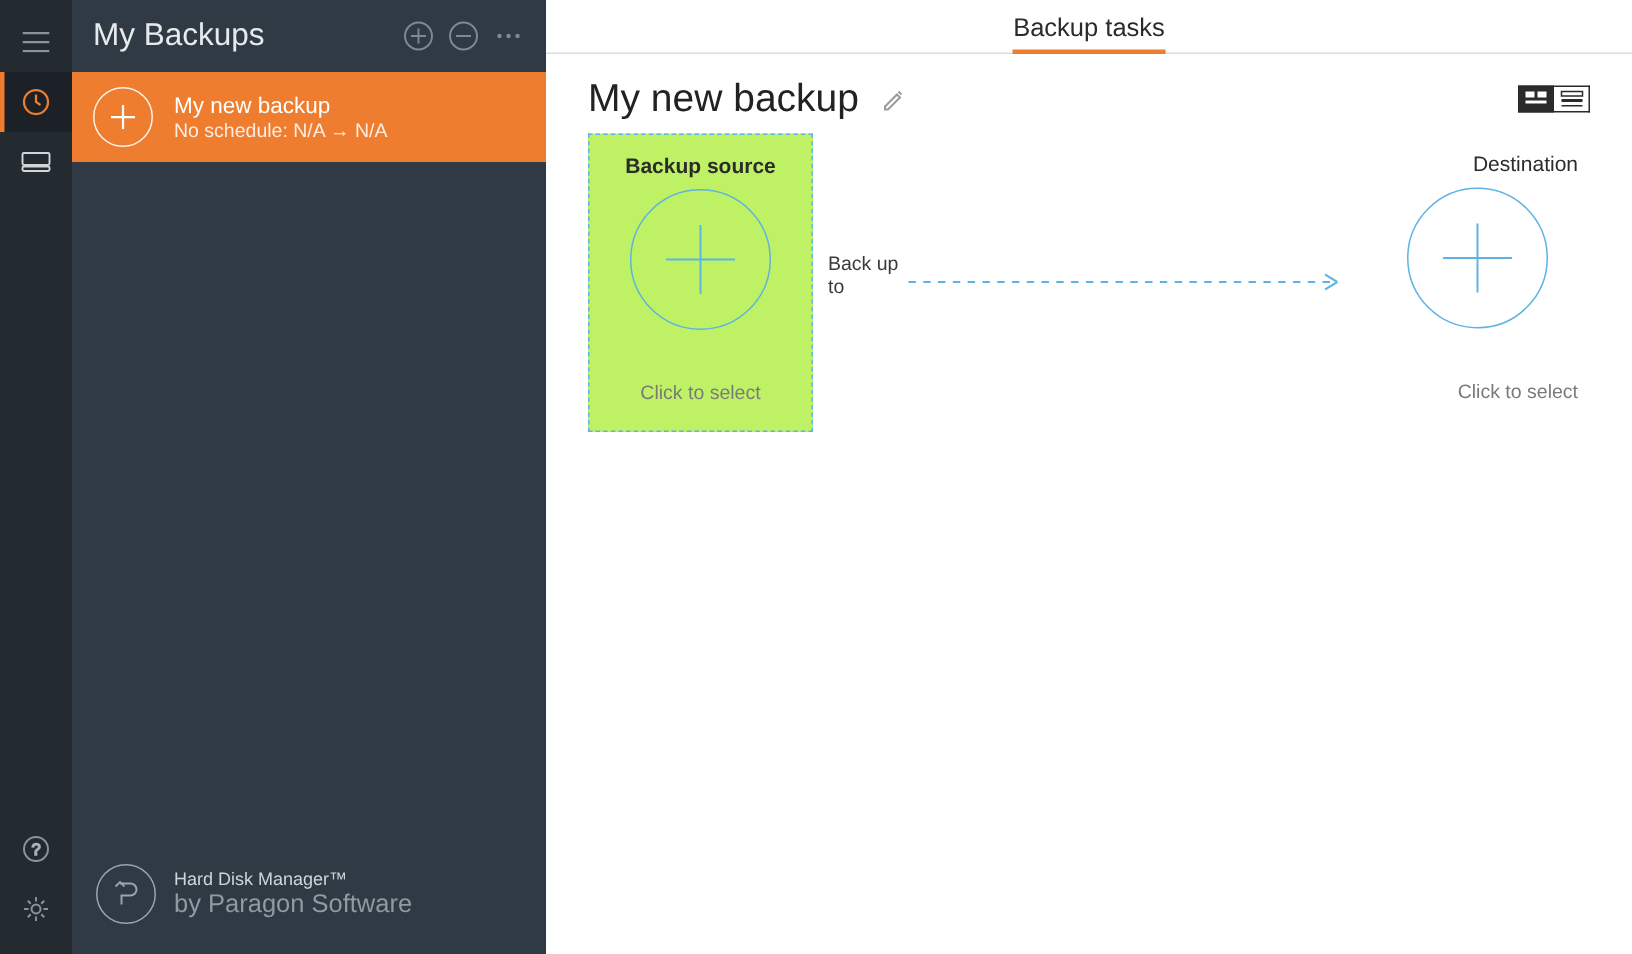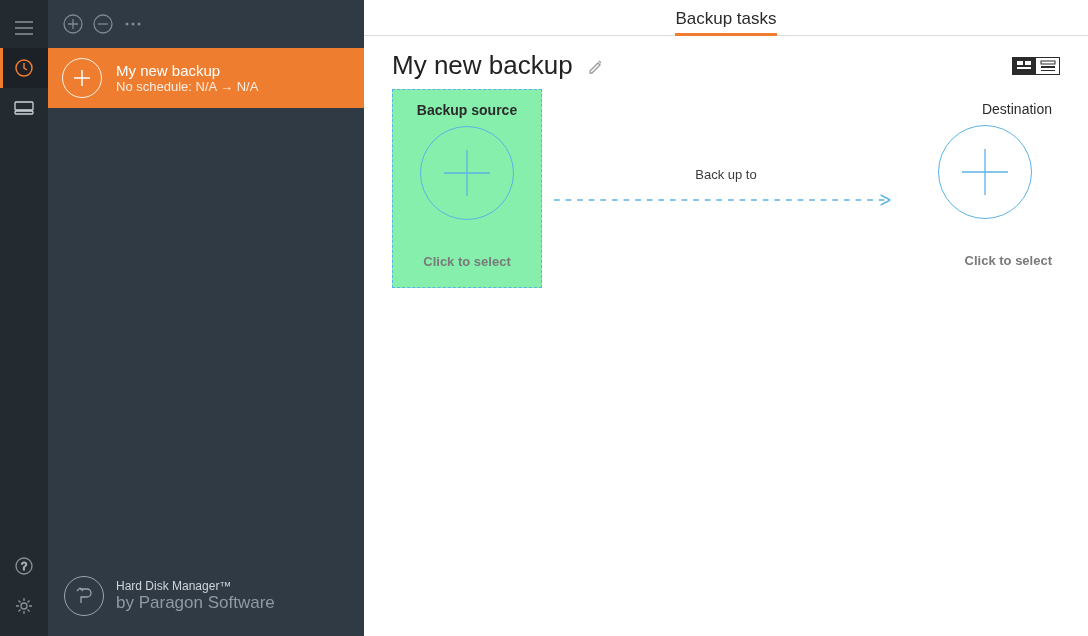--- a/index.html
+++ b/index.html
@@ -148,39 +148,39 @@
   .vt + .vt { border-left: none;}
   .workspace {
     display: flex;
     align-items: flex-start;
     padding: 0 28px;
     gap: 0;
   }
   .source-box {
     width: 150px;
     border: 1.5px dashed #5cb3e4;
-    background: #86efac;
+    background: #bef264;
     padding: 12px 8px 18px;
     text-align: center;
     cursor: pointer;
   }
   .box-title { font-size: 14px; font-weight: 600; color: #2b2b2b; margin-bottom: 8px; }
   .big-plus {
     width: 94px; height: 94px;
     border: 1.5px solid #5cb3e4;
     border-radius: 50%;
     margin: 0 auto 34px;
     display: flex; align-items: center; justify-content: center;
   }
   .source-box .big-plus { border-style: solid; }
-  .click-select { font-size: 13px; color: #7a7a7a; font-weight: bold; }
+  .click-select { font-size: 13px; color: #7a7a7a; }
   .arrow-area {
     flex: 1;
     display: flex;
-    flex-direction: column;
+    flex-direction: row;
     align-items: center;
     justify-content: center;
     height: 185px;
     padding: 0 10px;
     margin-top: 6px;
   }
   .arrow-label { font-size: 13px; color: #3a3a3a; margin-bottom: 10px;}
   .dest-box {
     width: 150px;
     padding: 12px 8px 18px;
@@ -224,20 +224,21 @@
           <g stroke="#8b949b" stroke-width="1.3">
             <path d="M10 2v3M10 15v3M2 10h3M15 10h3M4.5 4.5l2 2M13.5 13.5l2 2M15.5 4.5l-2 2M6.5 13.5l-2 2"></path>
           </g>
         </svg>
     </div>
   </div>
 </div>
 
 <div class="sidebar">
   <div class="sidebar-header">
+    <div class="sidebar-title">My Backups</div>
     <div class="hdr-icons">
       <div class="hdr-icon">
         <svg width="20" height="20" viewBox="0 0 20 20">
             <circle cx="10" cy="10" r="9" stroke="#7d8993" stroke-width="1.3" fill="none"></circle>
             <path d="M10 5v10M5 10h10" stroke="#7d8993" stroke-width="1.3"></path>
           </svg>
       </div>
       <div class="hdr-icon">
         <svg width="20" height="20" viewBox="0 0 20 20">
             <circle cx="10" cy="10" r="9" stroke="#7d8993" stroke-width="1.3" fill="none"></circle>

